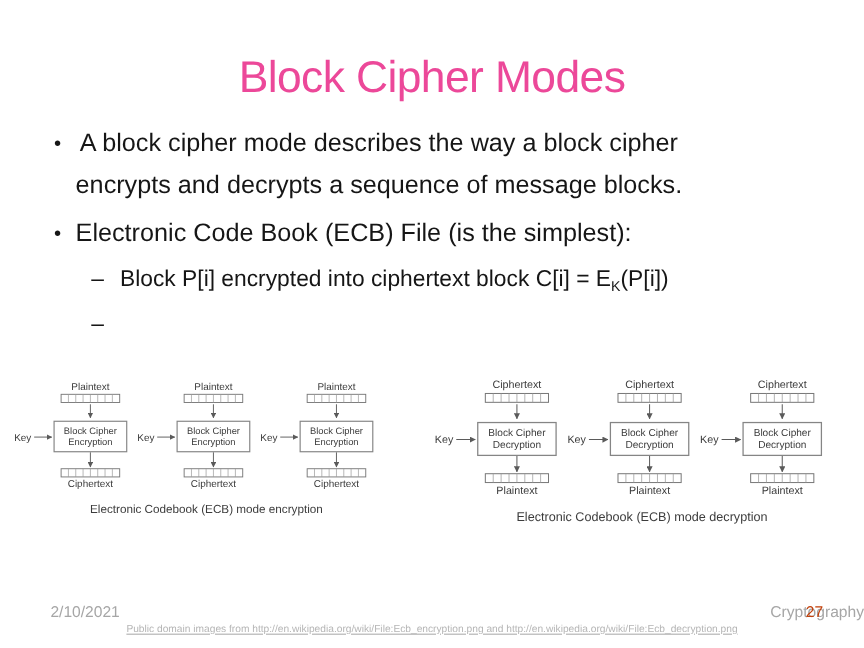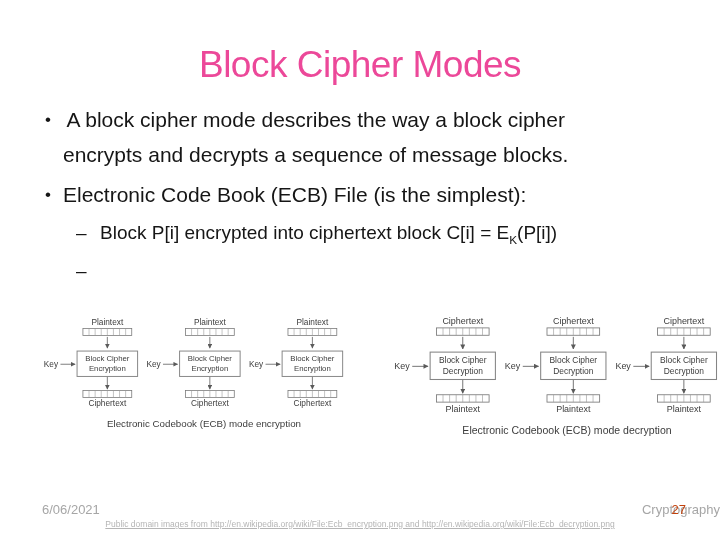--- a/index.html
+++ b/index.html
@@ -28,21 +28,21 @@
   .bullet-2{top:177px;}
   .subbullet{
     position:absolute;left:76px;width:620px;
     display:flex;align-items:flex-start;
     font-size:19px;line-height:30px;color:#161616;
   }
   .subbullet .marker{width:24px;flex:0 0 24px;}
   .subbullet-1{top:218px;}
   .subbullet-2{top:256px;}
   sub{font-size:0.62em;line-height:0;}
-  .diagram{position:absolute;margin-left:32px;}
+  .diagram{position:absolute;}
   .diagram svg{display:block;width:100%;height:auto;}
   .diagram-enc{left:6px;top:312px;width:332px;}
   .diagram-dec{left:356px;top:310px;width:358px;}
   .footer-date{
     position:absolute;left:42px;top:502px;
     font-size:13px;color:#a6a6a6;
   }
   .footer-center{
     position:absolute;left:0;right:0;top:502px;
     text-align:right;font-size:13px;color:#a6a6a6;
@@ -271,18 +271,18 @@
           <line x1="281" y1="80.5" x2="281" y2="87.5" stroke="#9a9a9a" stroke-width="0.6"></line>
           <line x1="287.25" y1="80.5" x2="287.25" y2="87.5" stroke="#9a9a9a" stroke-width="0.6"></line>
           <line x1="293.5" y1="80.5" x2="293.5" y2="87.5" stroke="#9a9a9a" stroke-width="0.6"></line>
           <line x1="299.75" y1="80.5" x2="299.75" y2="87.5" stroke="#9a9a9a" stroke-width="0.6"></line>
         </g>
         <text x="281" y="96.5" font-size="8.5" text-anchor="middle" fill="#3c3c3c">Plaintext</text>
         <text x="170" y="118" font-size="10" text-anchor="middle" fill="#3c3c3c">Electronic Codebook (ECB) mode decryption</text>
       </svg>
     </div>
 
-  <span class="footer-date">6/06/2021</span>
+  <span class="footer-date">2/10/2021</span>
   <span class="footer-center">Cryptography</span>
   <span class="footer-page">27</span>
   <div class="footer-credit">Public domain images from http://en.wikipedia.org/wiki/File:Ecb_encryption.png and http://en.wikipedia.org/wiki/File:Ecb_decryption.png</div>
 
 </div>
 
 </body></html>

